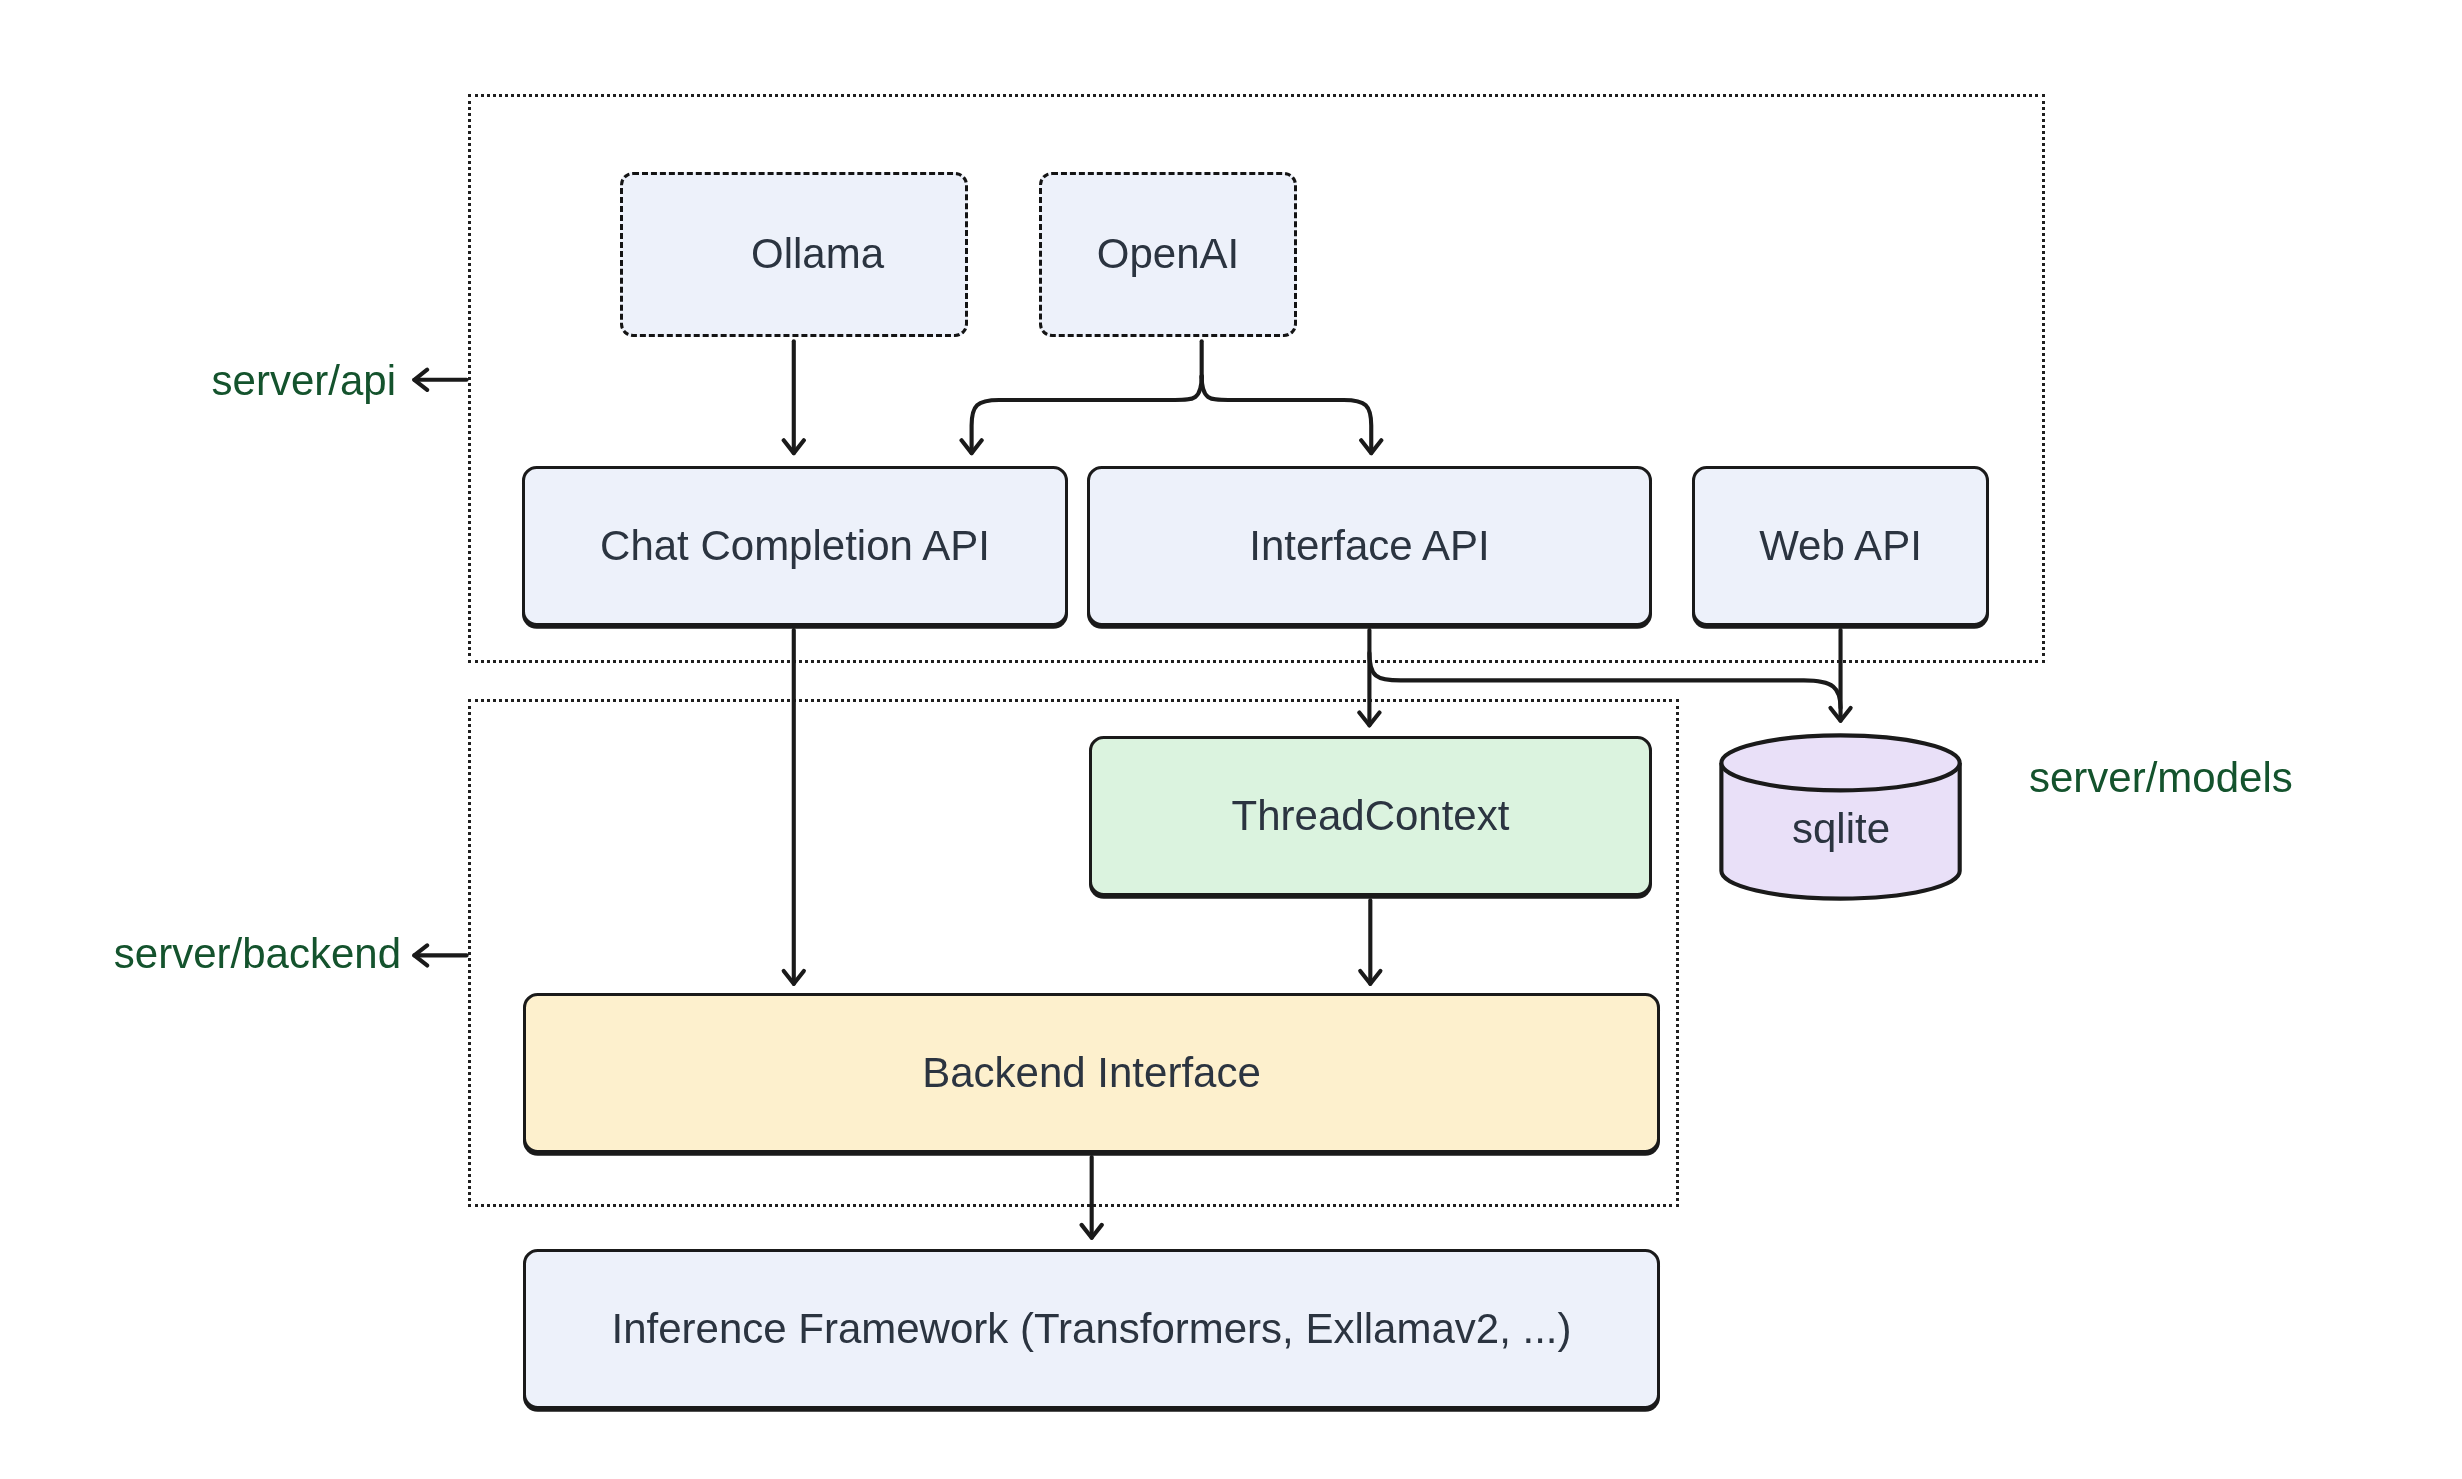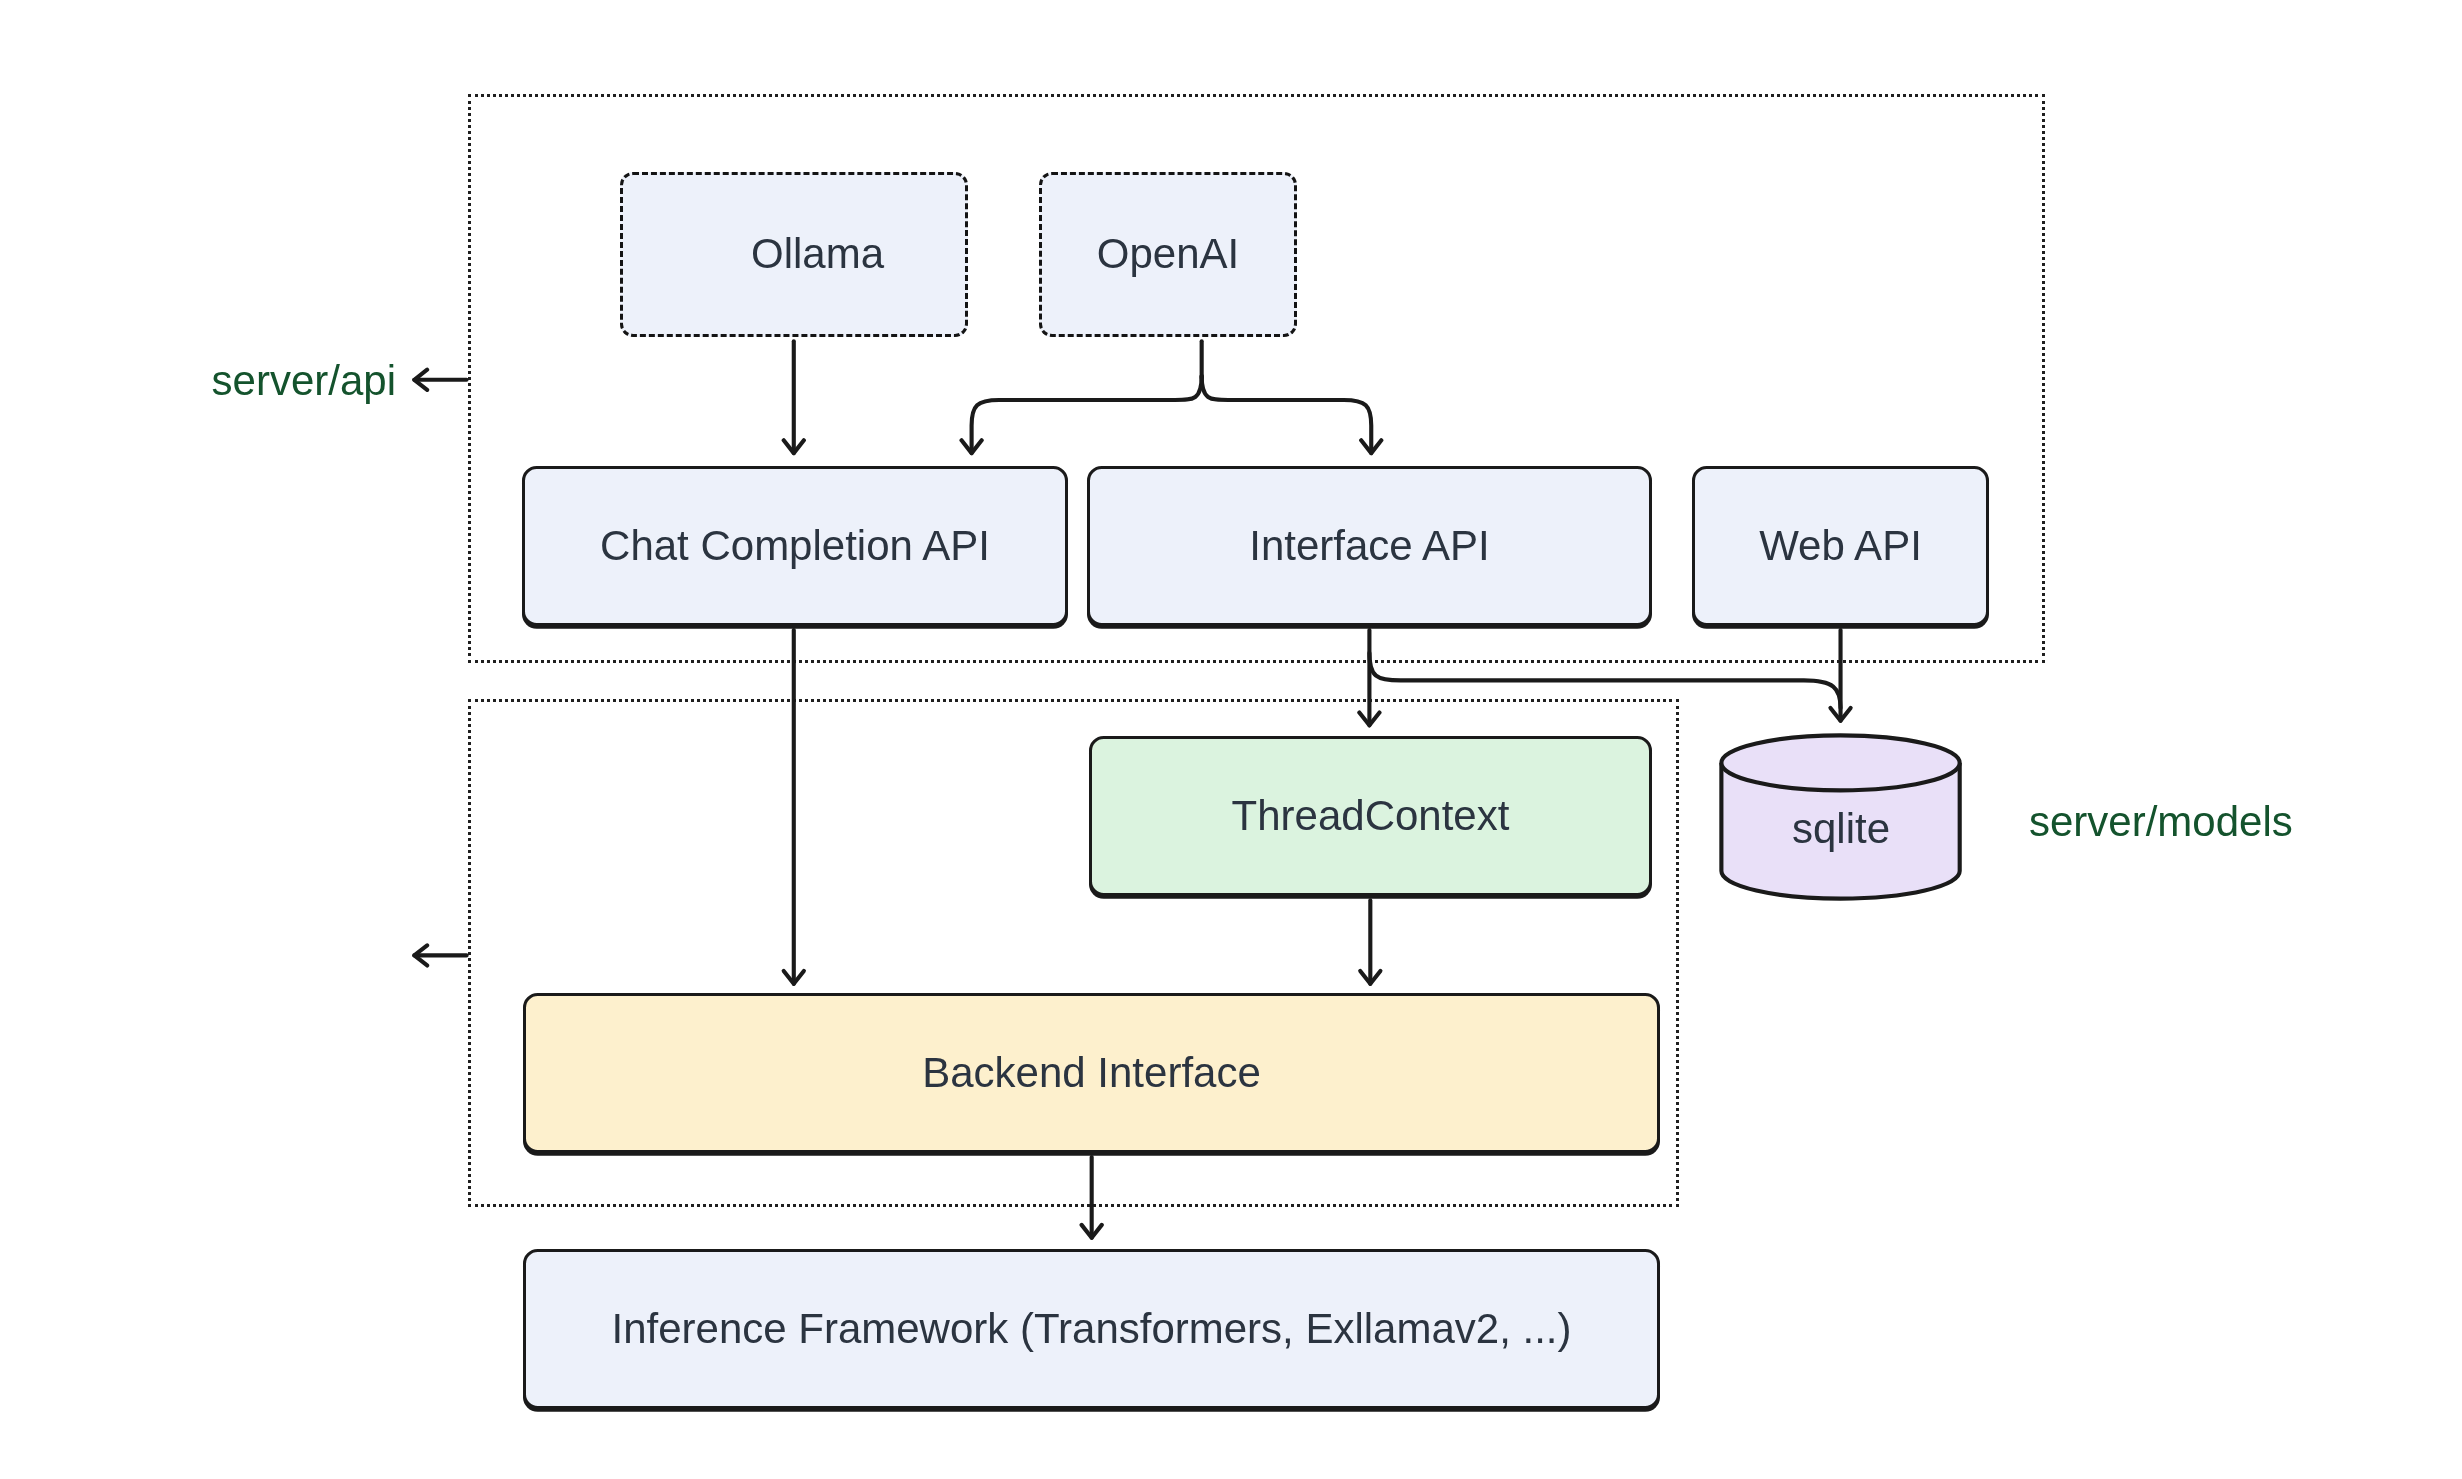--- a/index.html
+++ b/index.html
@@ -65,21 +65,22 @@
 </style>
 </head>
 <body>
 
 <div id="canvas">
 
   <div class="container-dotted" style="left:468px; top:94px; width:1571px; height:563px;"></div>
   <div class="container-dotted" style="left:468px; top:699px; width:1205px; height:502px;"></div>
 
   <div class="side-label" style="left:165px; top:357px; width:231px; text-align:right;">server/api</div>
-  <div class="side-label" style="left:2029px; top:798px;">server/models</div>
+  <div class="side-label" style="left:83px; top:930px; width:318px; text-align:right;">server/backend</div>
+  <div class="side-label" style="left:2029px; top:754px;">server/models</div>
 
   <div class="node dashedbox fill-blue" style="left:620px; top:172px; width:348px; height:165px;padding-left:47px;">
     <span>Ollama</span>
   </div>
 
   <div class="node dashedbox fill-blue" style="left:1039px; top:172px; width:258px; height:165px;">
     <span>OpenAI</span>
   </div>
 
   <div class="node solid fill-blue" style="left:522px; top:466px; width:546px; height:160px;">

